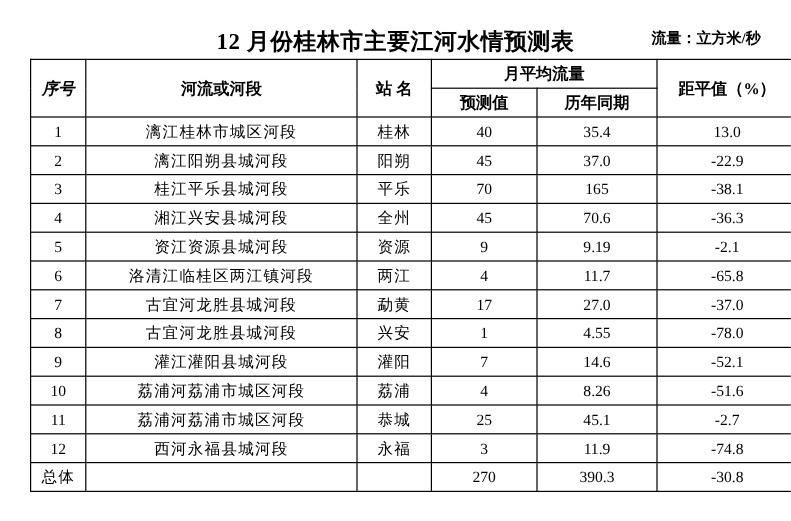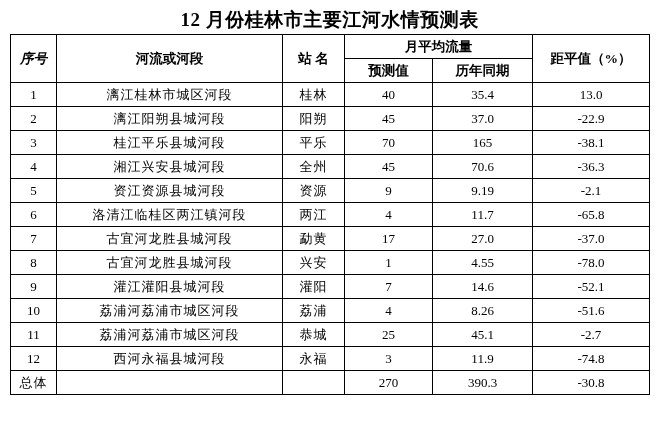--- a/index.html
+++ b/index.html
@@ -12,21 +12,21 @@
     height: 434px;
     font-family: "Liberation Serif", "DejaVu Serif", serif;
     color: #000000;
     overflow: hidden;
   }
   .page {
     position: relative;
     width: 659px;
     height: 434px;
     box-sizing: border-box;
-    padding: 0;
+    padding: 15px;
   }
   .title-row {
     position: relative;
     height: 34px;
   }
   .title {
     position: absolute;
     left: 0;
     right: 0;
     top: 7px;
@@ -84,20 +84,21 @@
   .head-group { height: 24px; font-style: italic; }
   .nowrap { white-space: nowrap; }
 </style>
 </head>
 <body>
 
 <div class="page">
 
   <div class="title-row">
     <div class="title">12 月份桂林市主要江河水情预测表</div>
+    <div class="unit-note nowrap">流量：立方米/秒</div>
   </div>
 
   <table class="data">
     <colgroup>
       <col class="c-seq">
         <col class="c-river">
         <col class="c-station">
       <col class="c-fore">
         <col class="c-hist">
         <col class="c-dev">

